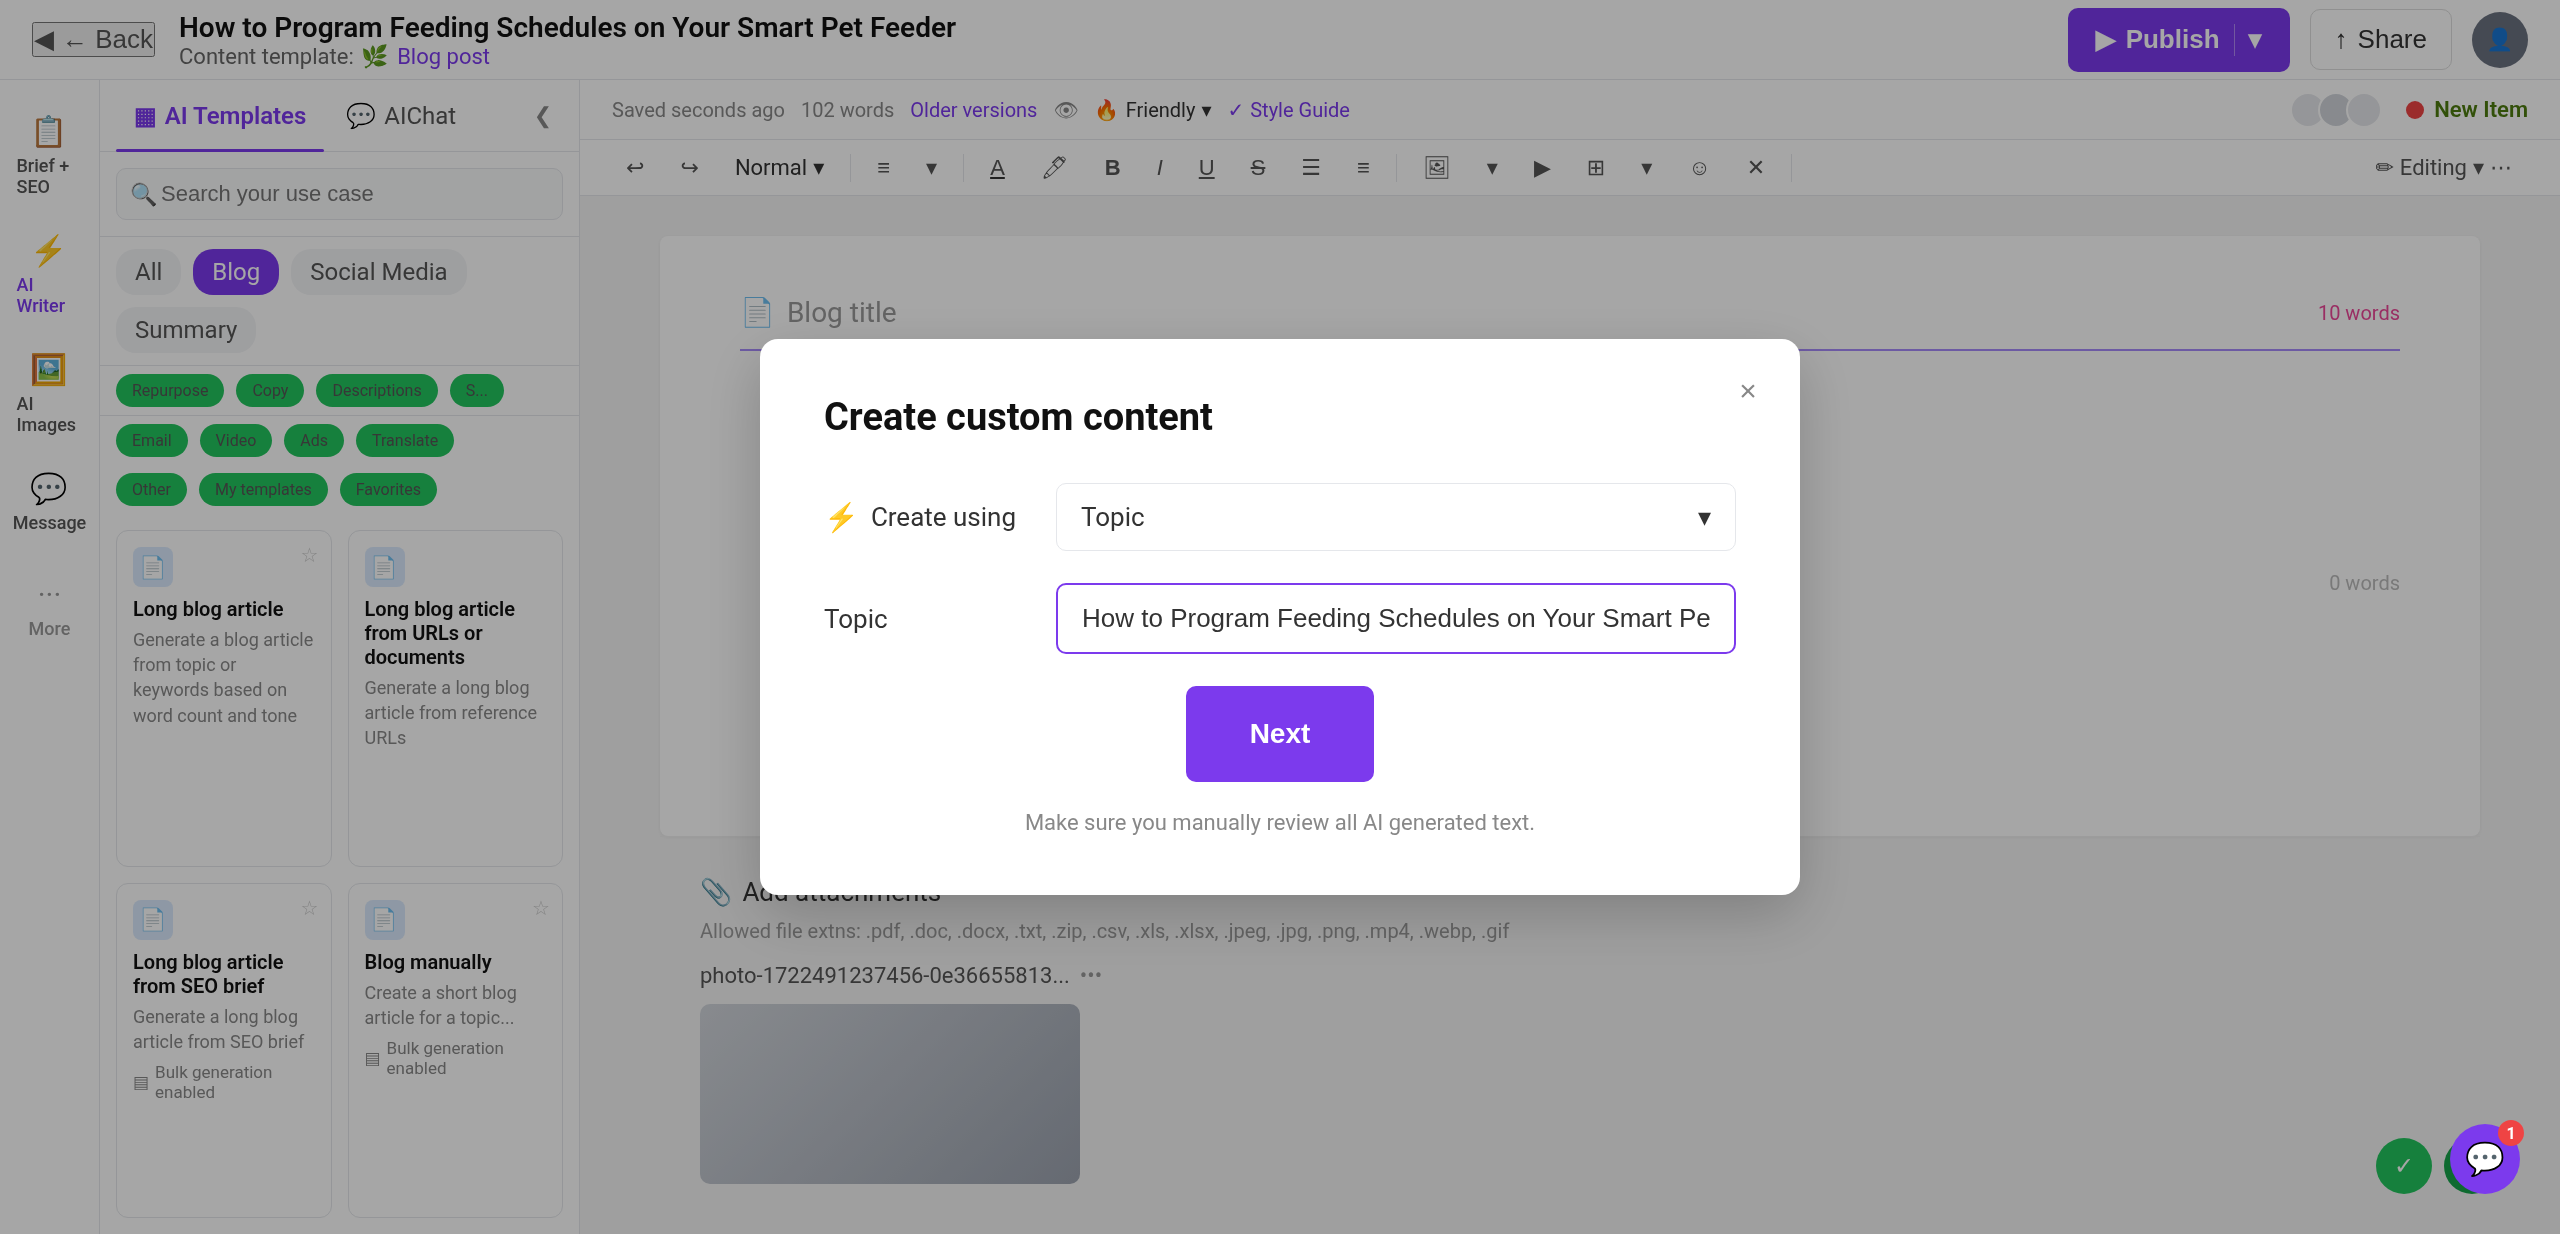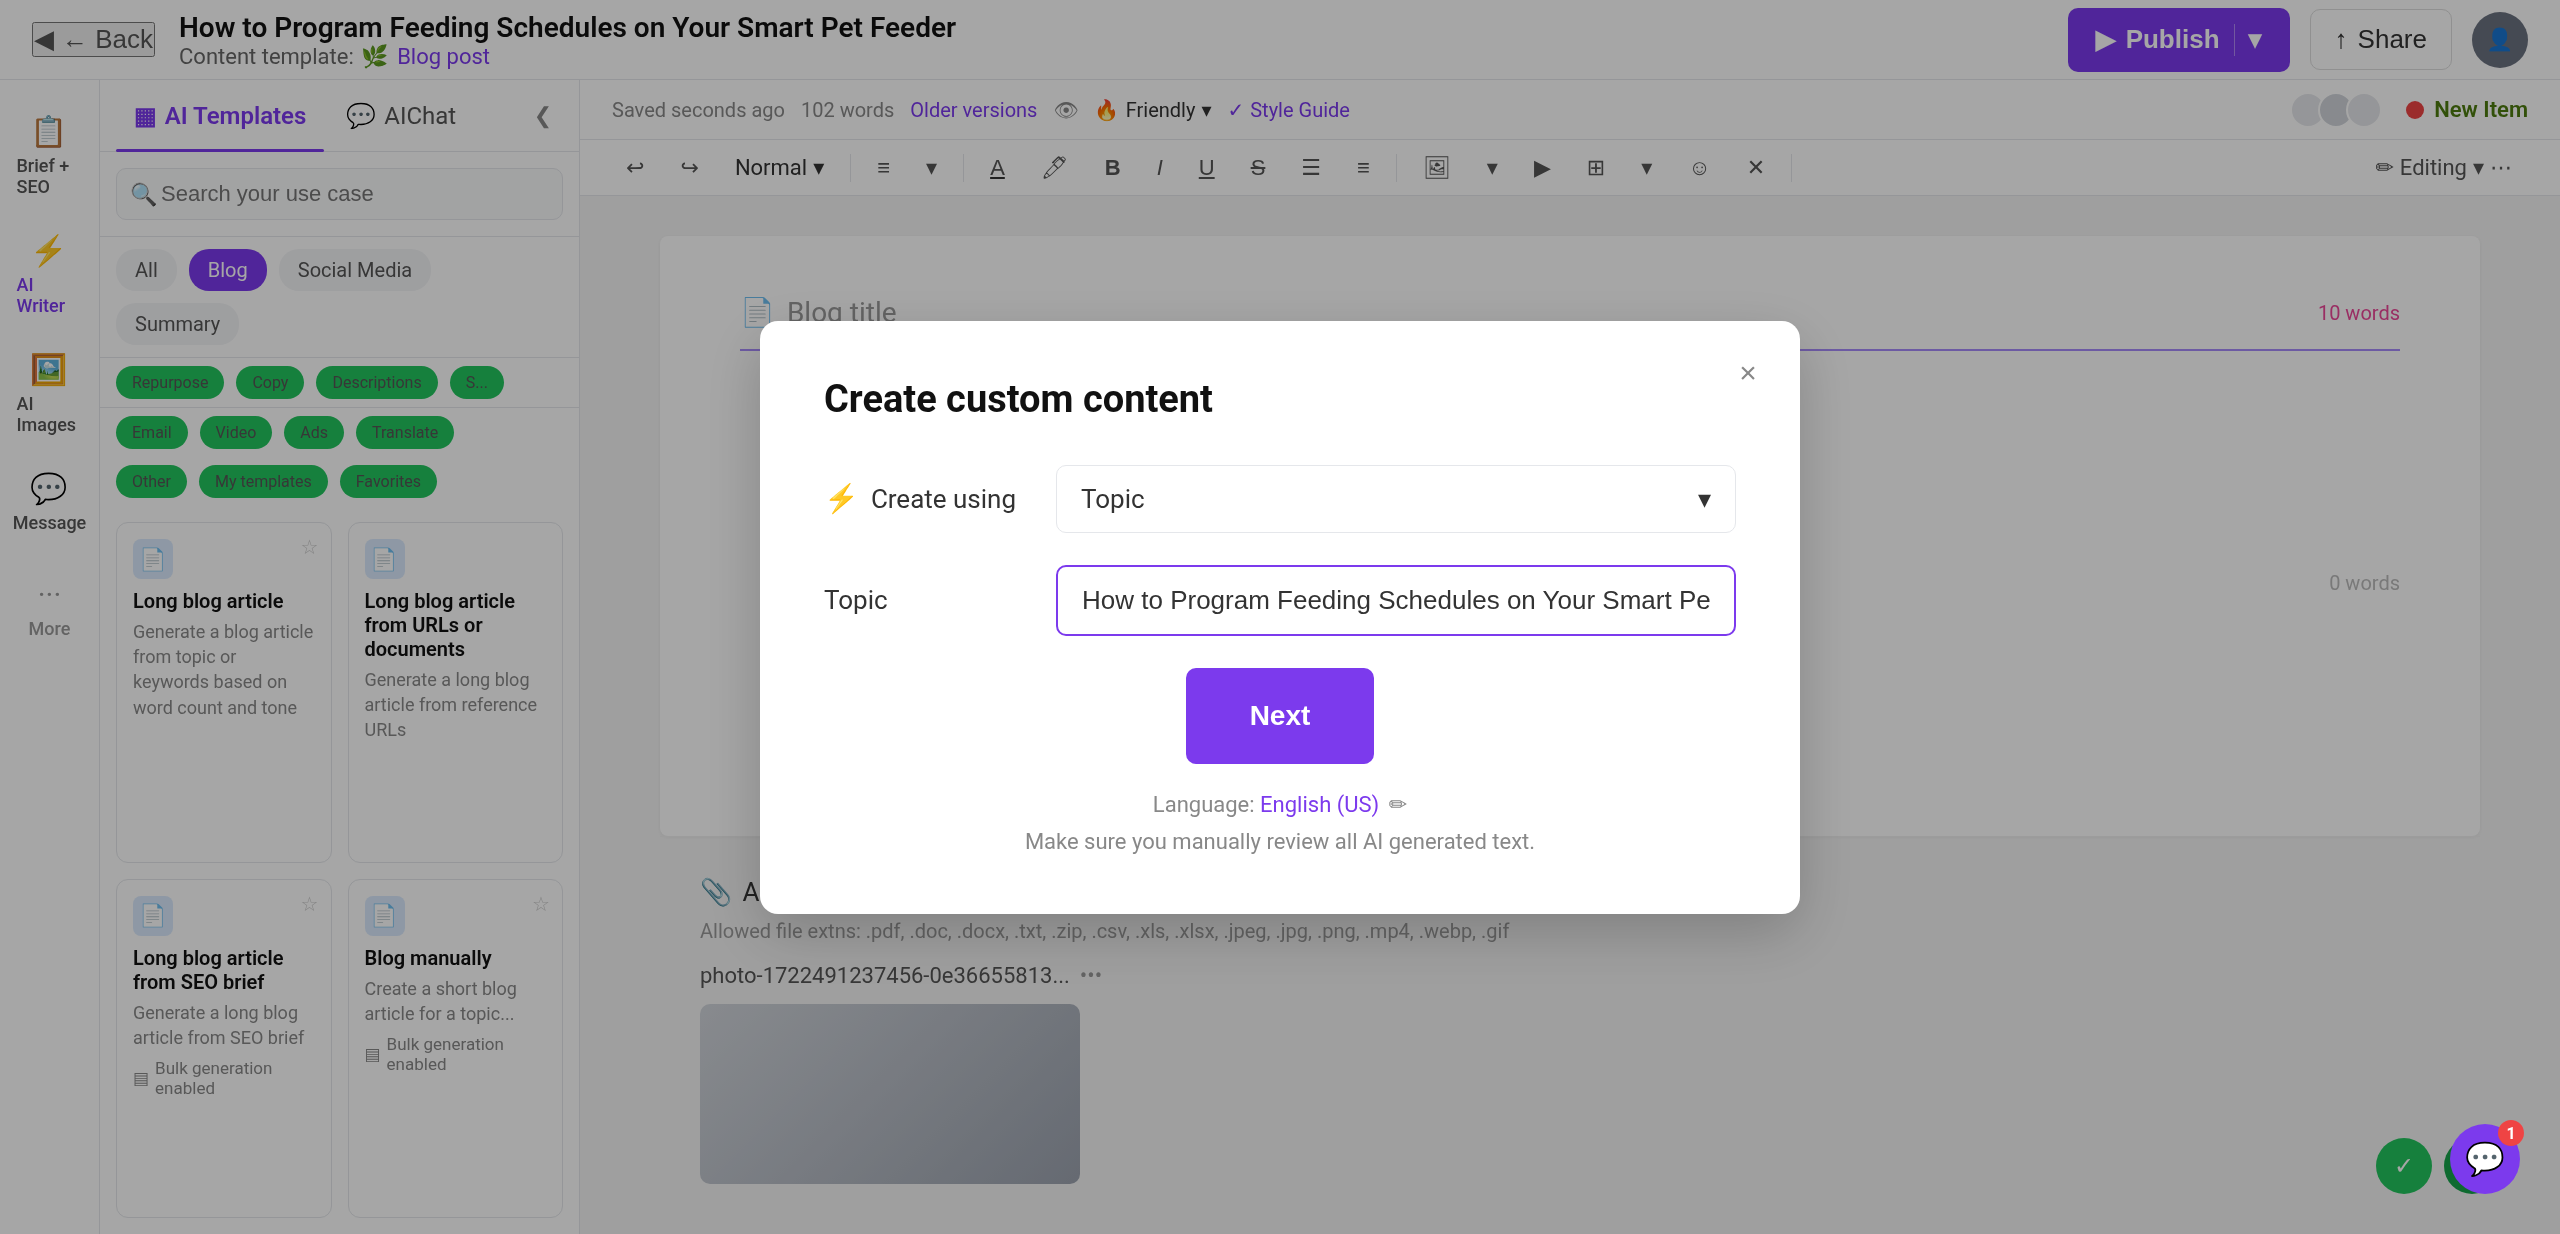--- a/index.html
+++ b/index.html
@@ -226,21 +226,21 @@
       display: flex;
       align-items: center;
       gap: 12px;
       padding: 12px 16px;
       flex-wrap: wrap;
       border-bottom: 1px solid #e5e7eb;
     }
     .filter-chip {
       padding: 8px 18px;
       border-radius: 20px;
-      font-size: 20px;
+      font-size: 24px;
       cursor: pointer;
       border: 1.5px solid transparent;
       color: #555;
       background: #f3f4f6;
       text-align: center;
     }
     .filter-chip.active {
       background: #7c3aed;
       color: #fff;
     }
@@ -928,26 +928,20 @@
       <div class="modal-label">
         <span>Topic</span>
       </div>
       <input class="modal-input" type="text" value="How to Program Feeding Schedules on Your Smart Pet Feeder" style="">
     </div>
 
     <div style="text-align:center;margin-bottom:28px;">
       <button class="modal-next-btn">Next</button>
     </div>
 
-    <div class="modal-footer">
-      <span>Language:</span>
-      <span> </span>
-      <span class="modal-footer-link">English (US)</span>
-      <span class="modal-footer-edit">✏</span>
-    </div>
     <div class="modal-footer" style="margin-top:12px;">
       <span>Make sure you manually review all AI generated text.</span>
     </div>
   </div>
 </div>
 
 <div class="chat-bubble" style="position:absolute;bottom:40px;right:40px;">
   <span>💬</span>
   <div class="chat-badge">1</div>
 </div>

